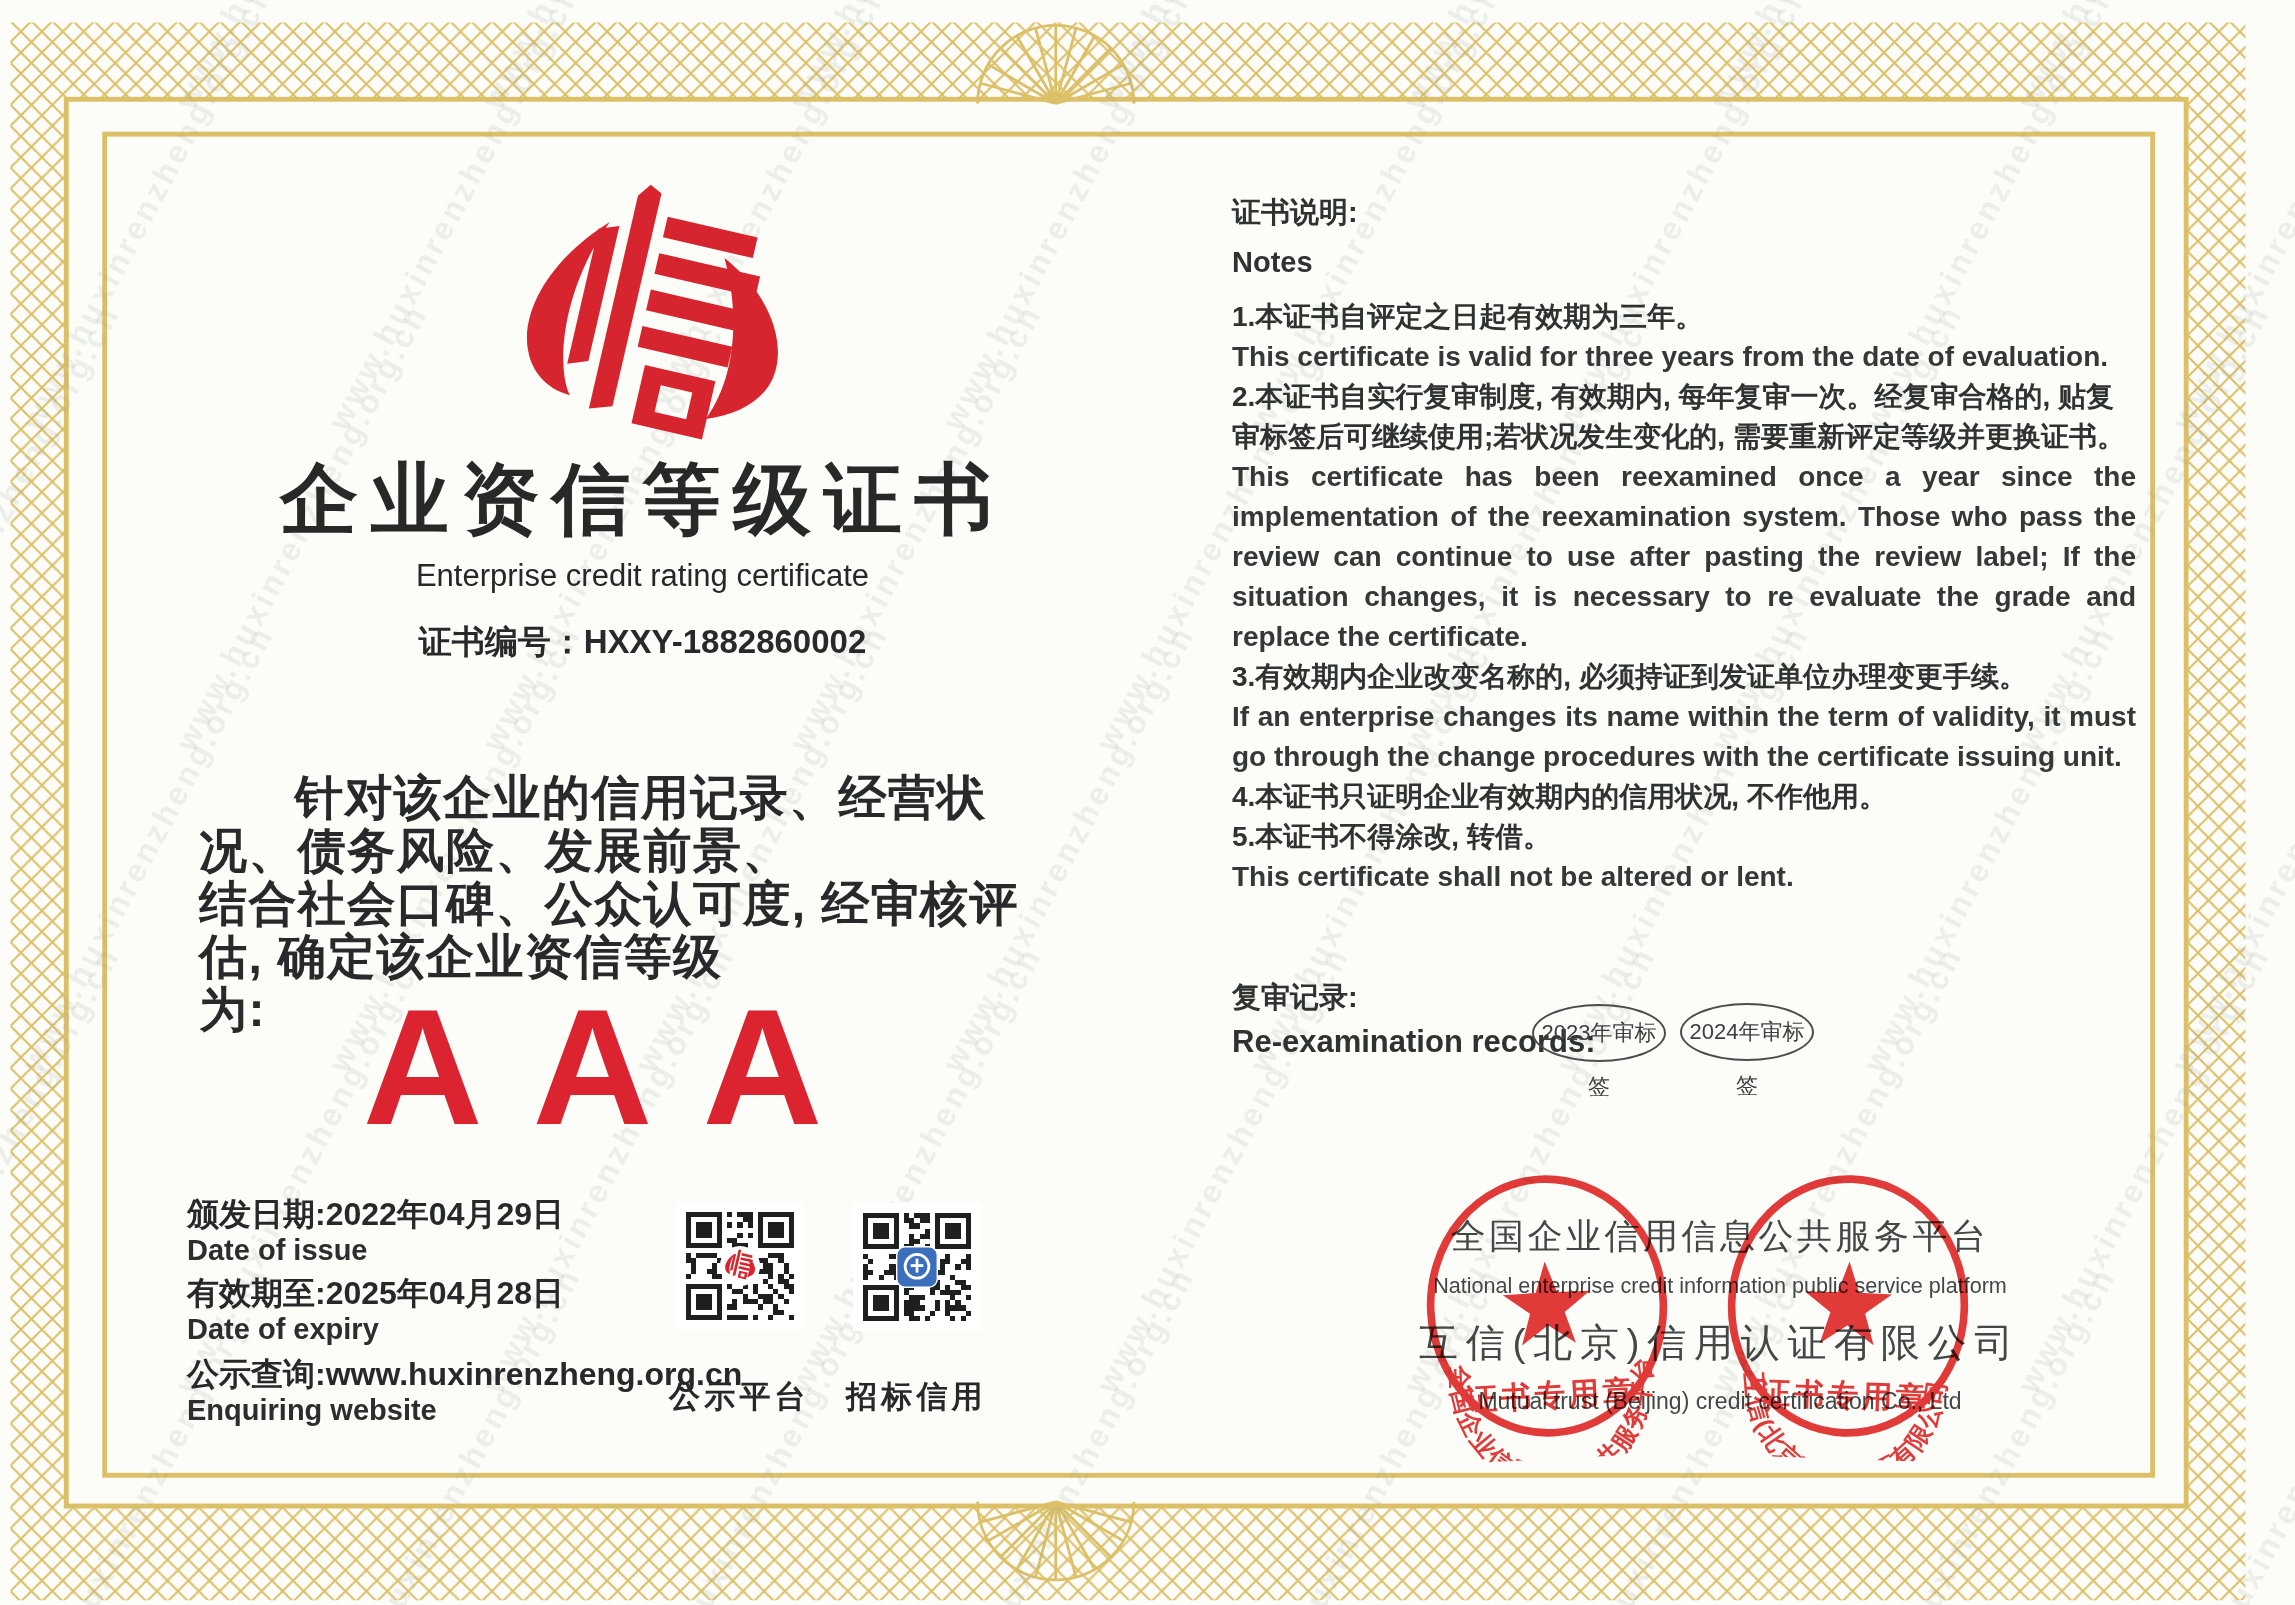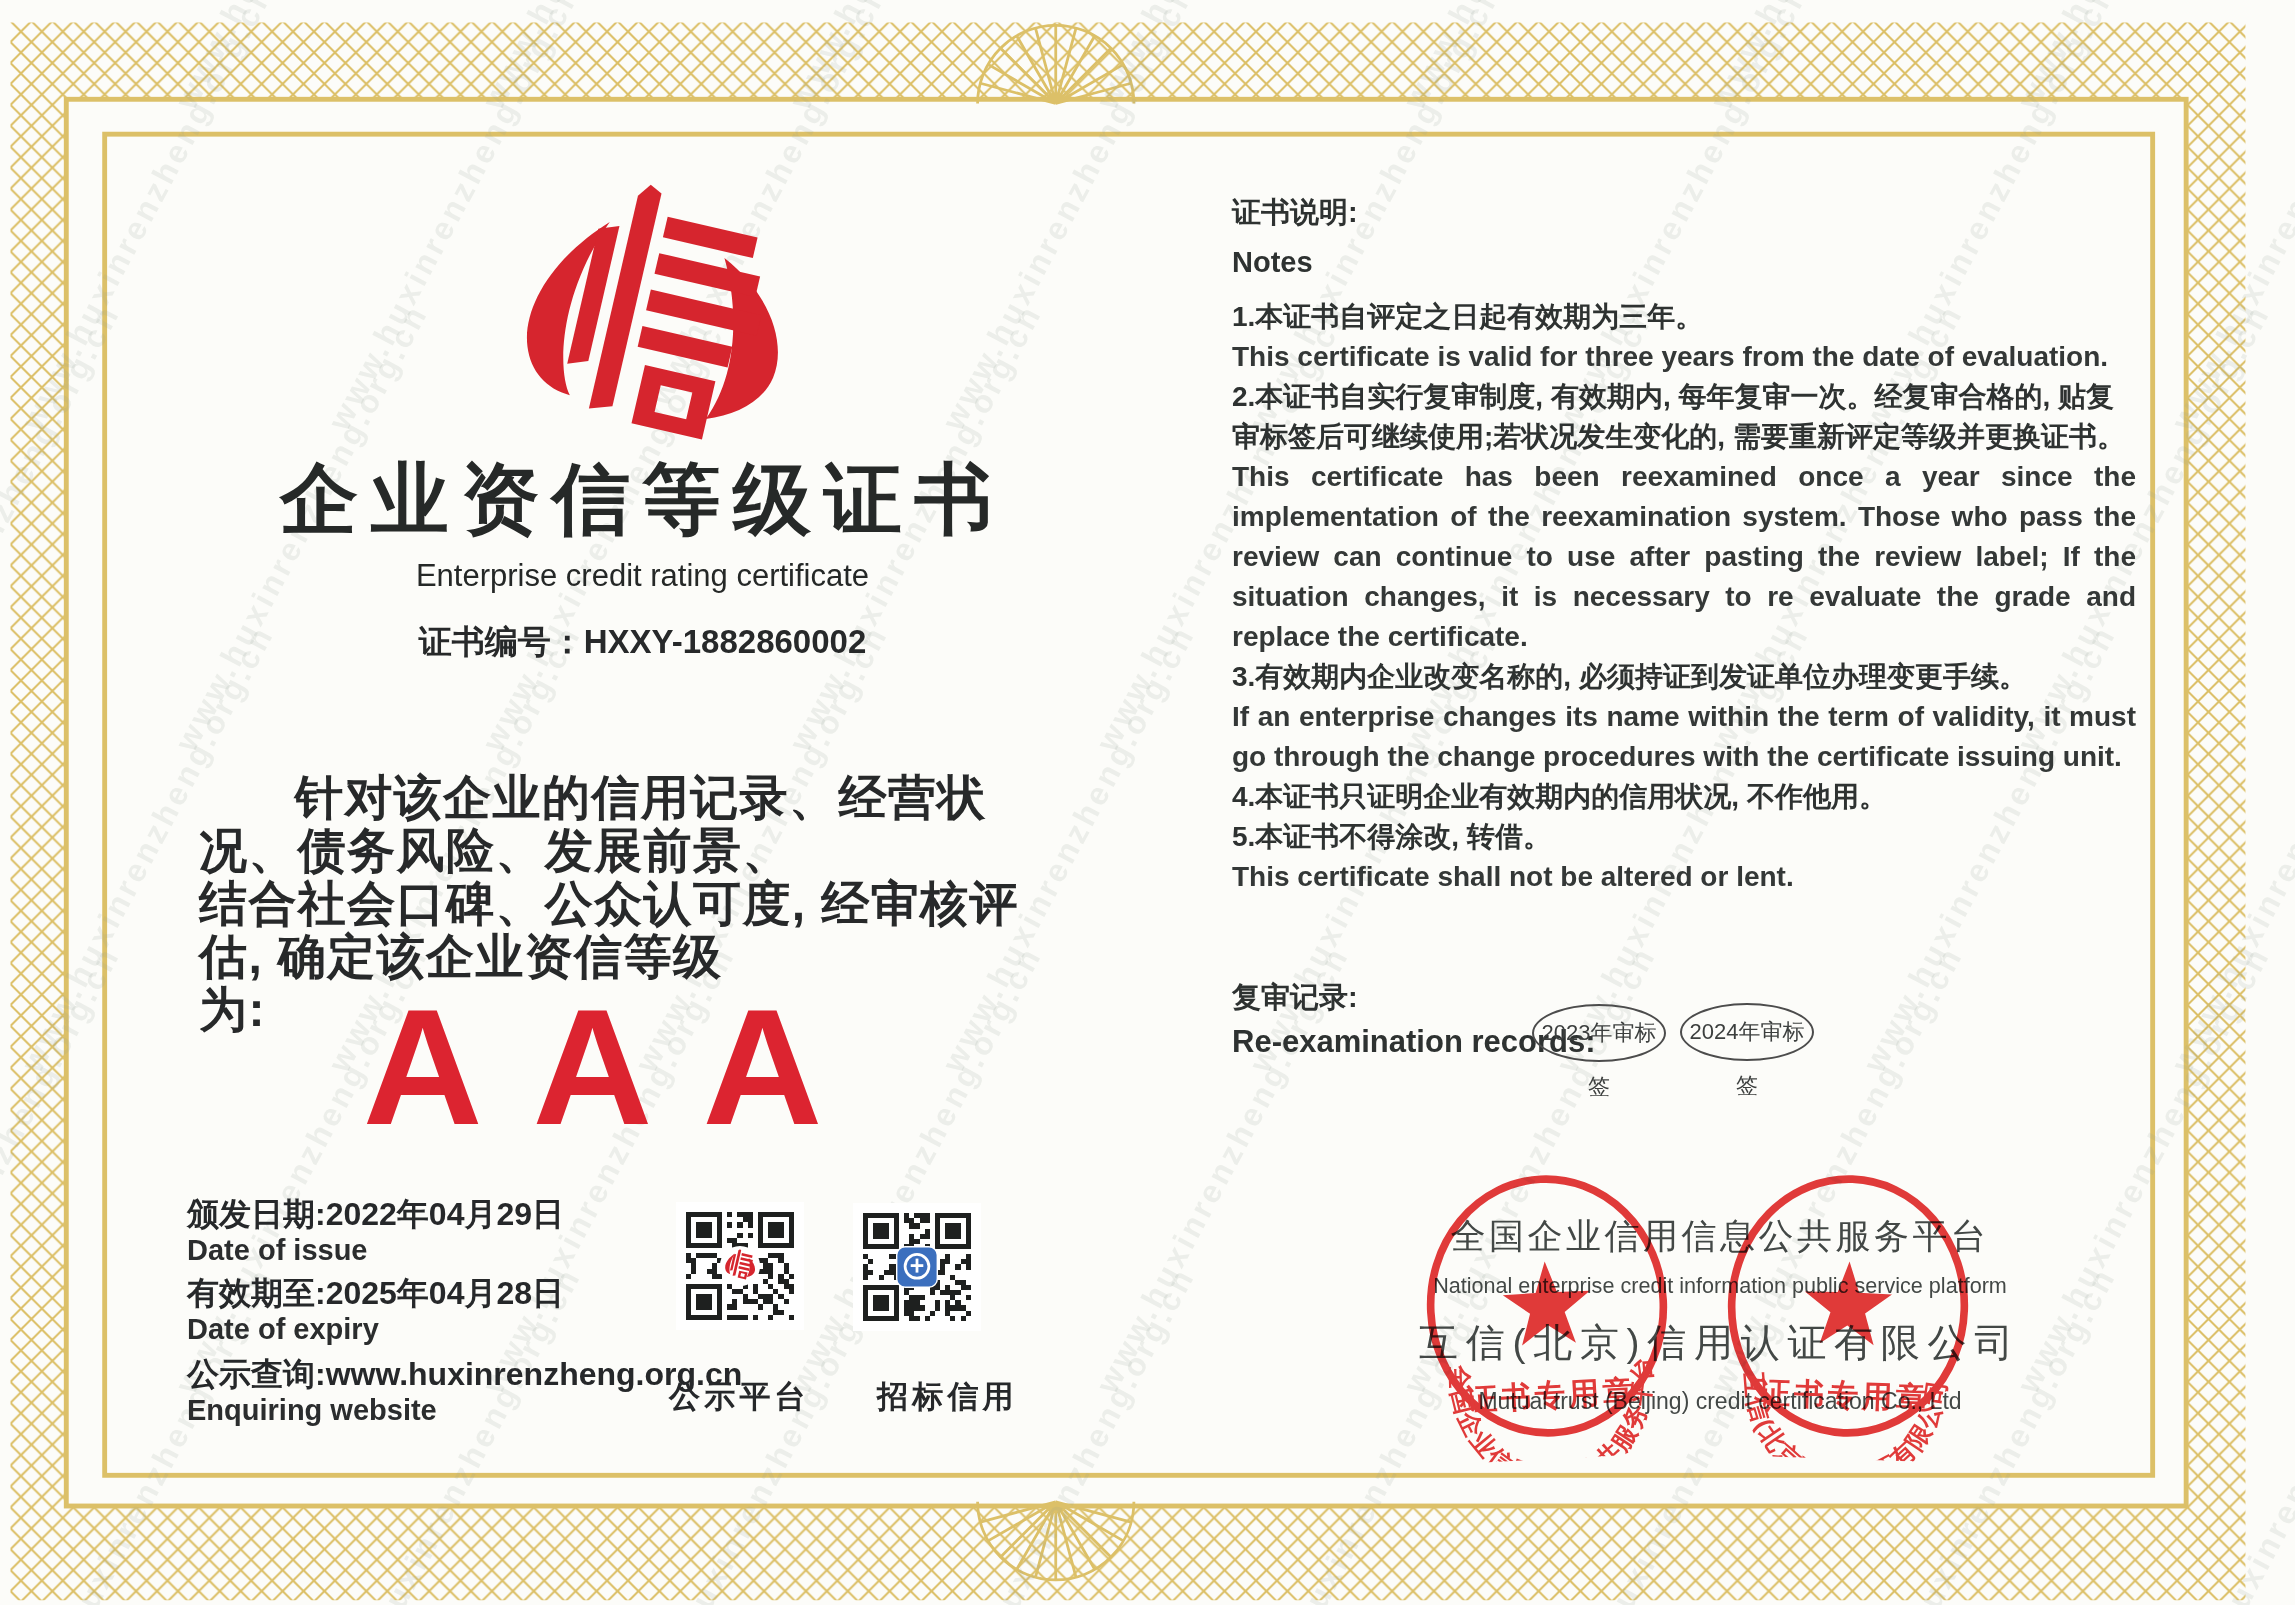--- a/index.html
+++ b/index.html
@@ -28,21 +28,21 @@
   .dgroup{position:absolute;left:47px;}
   .dgroup .cn{font-size:32px;font-weight:700;line-height:38px;color:#26282a;}
   .dgroup .en{font-size:29px;font-weight:700;line-height:34px;color:#2b2d2e;}
   #dg1{top:1195px;} #dg2{top:1274px;} #dg3{top:1355px;}
   .qrbox{position:absolute;width:128px;height:128px;}
   #qr1{left:536px;top:1202px;} #qr2{left:713px;top:1203px;}
   svg.qr{width:100%;height:100%;shape-rendering:crispEdges;}
   .qr-center{position:absolute;left:43px;top:43px;width:42px;height:42px;}
   .qlab{position:absolute;top:1376px;width:128px;text-align:center;font-size:31px;font-weight:700;
         letter-spacing:4.2px;color:#26282a;white-space:nowrap;}
-  #qlab1{left:529px;} #qlab2{left:737px;}
+  #qlab1{left:529px;} #qlab2{left:706px;}
   
   #right-col{position:absolute;left:1232px;top:0;width:904px;height:1164px;z-index:2;}
   #notes-block{position:absolute;left:0;top:187px;width:904px;}
   .nt{font-size:29px;font-weight:700;line-height:50px;color:#2e3231;}
   .note .cn{font-size:28px;font-weight:700;line-height:40px;color:#2e3231;margin-top:0;}
   .note .en{font-size:28px;font-weight:700;line-height:40px;color:#33373半;}
   .note .en{color:#343837;text-align:justify;}
   #notes-gap{height:9.8px;}
   #reexam{position:absolute;left:0;top:979px;width:904px;height:98px;}
   #reexam .cn{font-size:29px;font-weight:700;color:#2e3231;line-height:36px;}

